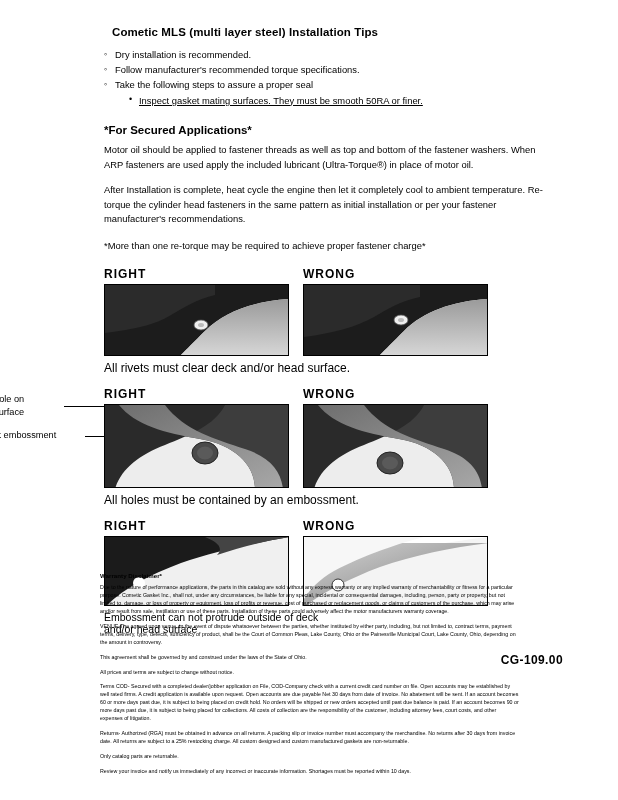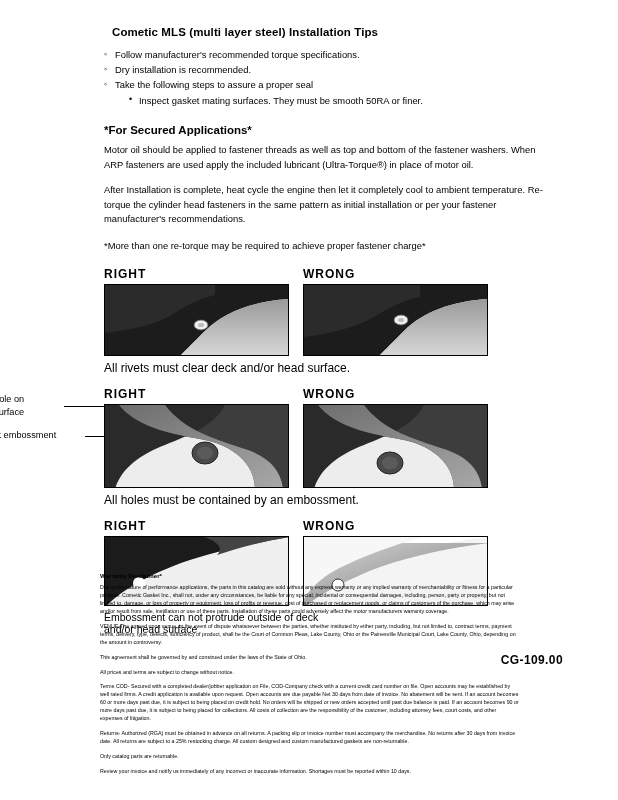--- a/index.html
+++ b/index.html
@@ -43,20 +43,21 @@
     content: "\25E6";
     position: absolute;
     left: 0;
     top: -0.5px;
     font-size: 9px;
   }
   .subbullets {
     margin: 0 0 16px 14px;
     padding: 0;
     list-style: none;
+    text-decoration: underline;
   }
   .subbullets > li {
     font-size: 9.4px;
     line-height: 1.62;
     position: relative;
     padding-left: 10px;
   }
   .subbullets > li::before {
     content: "\2022";
     position: absolute;
@@ -160,22 +161,22 @@
   }
 </style>
 </head>
 <body>
 
 <div class="page">
 
   <h1 class="title">Cometic MLS (multi layer steel) Installation Tips</h1>
 
   <ul class="bullets">
+    <li>Dry installation is recommended.</li>
     <li>Follow manufacturer's recommended torque specifications.</li>
-    <li>Dry installation is recommended.</li>
     <li>
       <span>Take the following steps to assure a proper seal</span>
       <ul class="subbullets">
         <li>Inspect gasket mating surfaces.  They must be smooth 50RA or finer.</li>
       </ul>
     </li>
   </ul>
 
   <h2 class="section">*For Secured Applications*</h2>
   <p class="para">Motor oil should be applied to fastener threads as well as top and bottom of the fastener washers. When ARP fasteners are used apply the included lubricant (Ultra-Torque®) in place of motor oil.</p>

